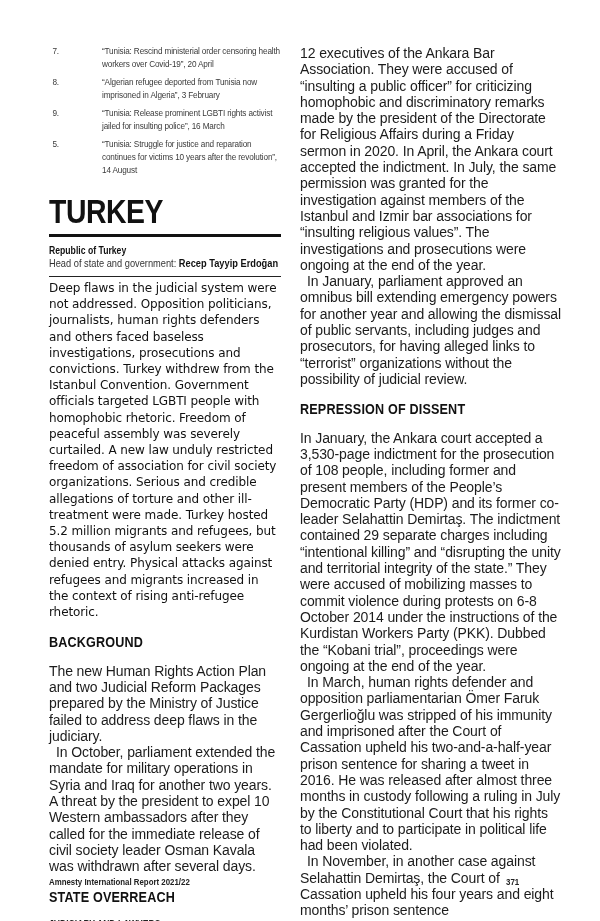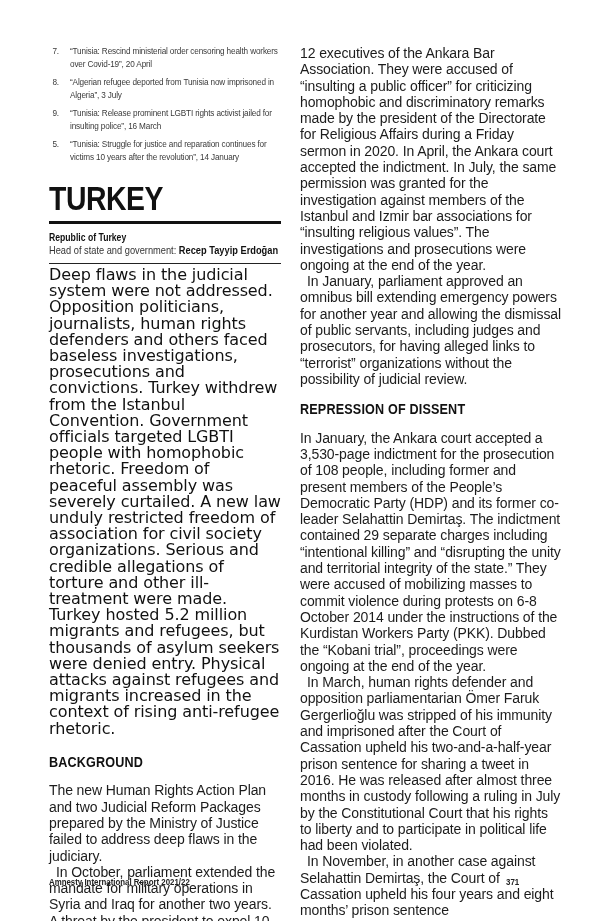--- a/index.html
+++ b/index.html
@@ -3,55 +3,55 @@
 <meta charset="utf-8">
 <style>
   html,body{margin:0;padding:0;background:#ffffff;}
   body{width:600px;height:921px;position:relative;overflow:hidden;color:#1a1a1a;font-family:"Liberation Sans",sans-serif;}
   .col{position:absolute;}
   #left{left:49px;top:45px;width:232px;}
   #right{left:300px;top:45px;width:262px;}
   .notes{margin:0;padding:0;list-style:none;}
   .note{position:relative;padding-left:21px;font-family:"Liberation Sans Narrow","Liberation Sans",sans-serif;font-size:8.2px;line-height:13px;color:#3a3a3a;margin-bottom:5px;letter-spacing:-0.15px;transform-origin:left;}
   .note .num{position:absolute;left:-14px;width:24px;text-align:right;}
-  .note .txt{display:block;}
+  .note .txt{display:block;margin-left:32px;}
   .country{font-family:"Liberation Sans",sans-serif;font-weight:bold;font-size:33px;line-height:34px;margin:18px 0 0 0;letter-spacing:-0.5px;color:#111;transform:scaleX(0.86);transform-origin:left;}
   .rule-thick{height:3px;background:#111;margin-top:5px;}
   .rule-thin{height:1px;background:#222;margin-top:5px;}
   .official{font-size:10.3px;font-weight:bold;line-height:13px;margin-top:7px;color:#111;transform:scaleX(0.84);transform-origin:left;white-space:nowrap;}
   .head{font-size:10.3px;line-height:14px;color:#333;white-space:nowrap;transform:scaleX(0.9);transform-origin:left;}
   .head b{color:#111;}
-  .summary{font-family:"DejaVu Sans",sans-serif;font-size:16px;line-height:16.2px;color:#111;margin-top:3px;letter-spacing:-0.1px;}
+  .summary{font-family:"DejaVu Sans",sans-serif;font-size:12px;line-height:16.2px;color:#111;margin-top:3px;letter-spacing:-0.1px;}
   .sec{font-family:"Liberation Sans",sans-serif;font-weight:bold;font-size:15px;line-height:17px;color:#111;margin-top:13px;transform:scaleX(0.84);transform-origin:left;white-space:nowrap;letter-spacing:0.2px;}
   .subsec{font-family:"Liberation Sans",sans-serif;font-weight:bold;font-size:10px;line-height:15px;color:#222;transform:scaleX(0.86);transform-origin:left;white-space:nowrap;}
   .p{font-family:Liberation Sans, sans-serif;font-size:14px;line-height:16.3px;color:#1c1c1c;margin:0;letter-spacing:-0.1px;}
   .p.indent{text-indent:7px;}
   #footer-left{position:absolute;left:49px;top:876px;font-size:9.6px;font-weight:bold;color:#222;transform:scaleX(0.82);transform-origin:left;white-space:nowrap;}
   #footer-right{position:absolute;left:506px;top:876px;font-size:9.6px;font-weight:bold;color:#222;transform:scaleX(0.82);transform-origin:left;}
 </style>
 </head>
 <body>
 
 <div id="left" class="col">
   <ol class="notes">
     <li class="note">
       <span class="num">7.</span>
       <span class="txt">“Tunisia: Rescind ministerial order censoring health workers over Covid-19”, 20 April</span>
     </li>
     <li class="note">
       <span class="num">8.</span>
-      <span class="txt">“Algerian refugee deported from Tunisia now imprisoned in Algeria”, 3 July</span>
+      <span class="txt">“Algerian refugee deported from Tunisia now imprisoned in Algeria”, 3 February</span>
     </li>
     <li class="note">
       <span class="num">9.</span>
       <span class="txt">“Tunisia: Release prominent LGBTI rights activist jailed for insulting police”, 16 March</span>
     </li>
     <li class="note">
       <span class="num">5.</span>
-      <span class="txt">“Tunisia: Struggle for justice and reparation continues for victims 10 years after the revolution”, 14 January</span>
+      <span class="txt">“Tunisia: Struggle for justice and reparation continues for victims 10 years after the revolution”, 14 August</span>
     </li>
   </ol>
 
   <h1 class="country">TURKEY</h1>
   <div class="rule-thick"></div>
   <div class="official">Republic of Turkey</div>
   <div class="head">
     <span>Head of state and government:</span>
     <b>Recep Tayyip Erdoğan</b>
   </div>

